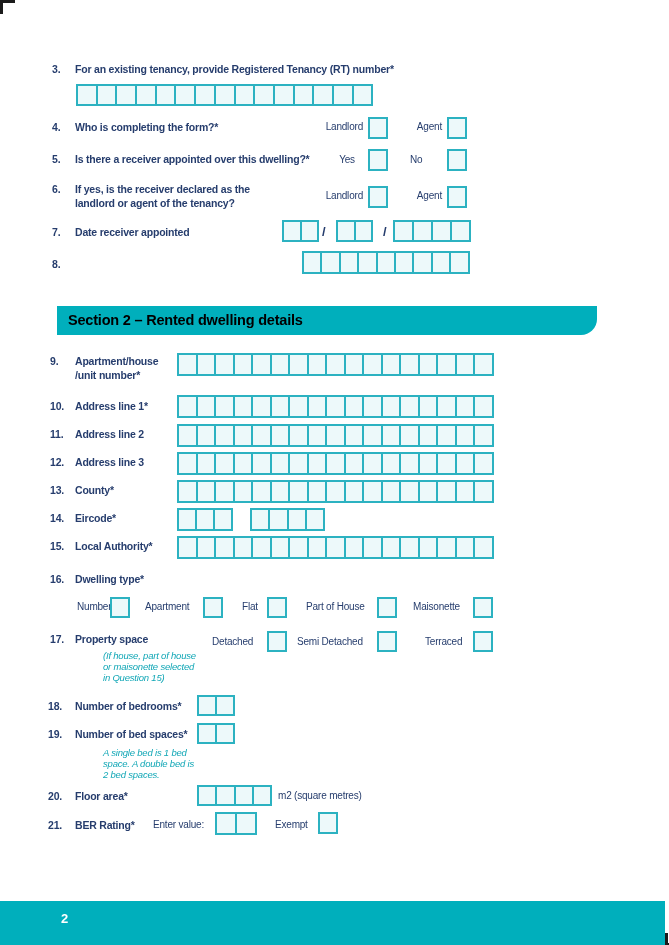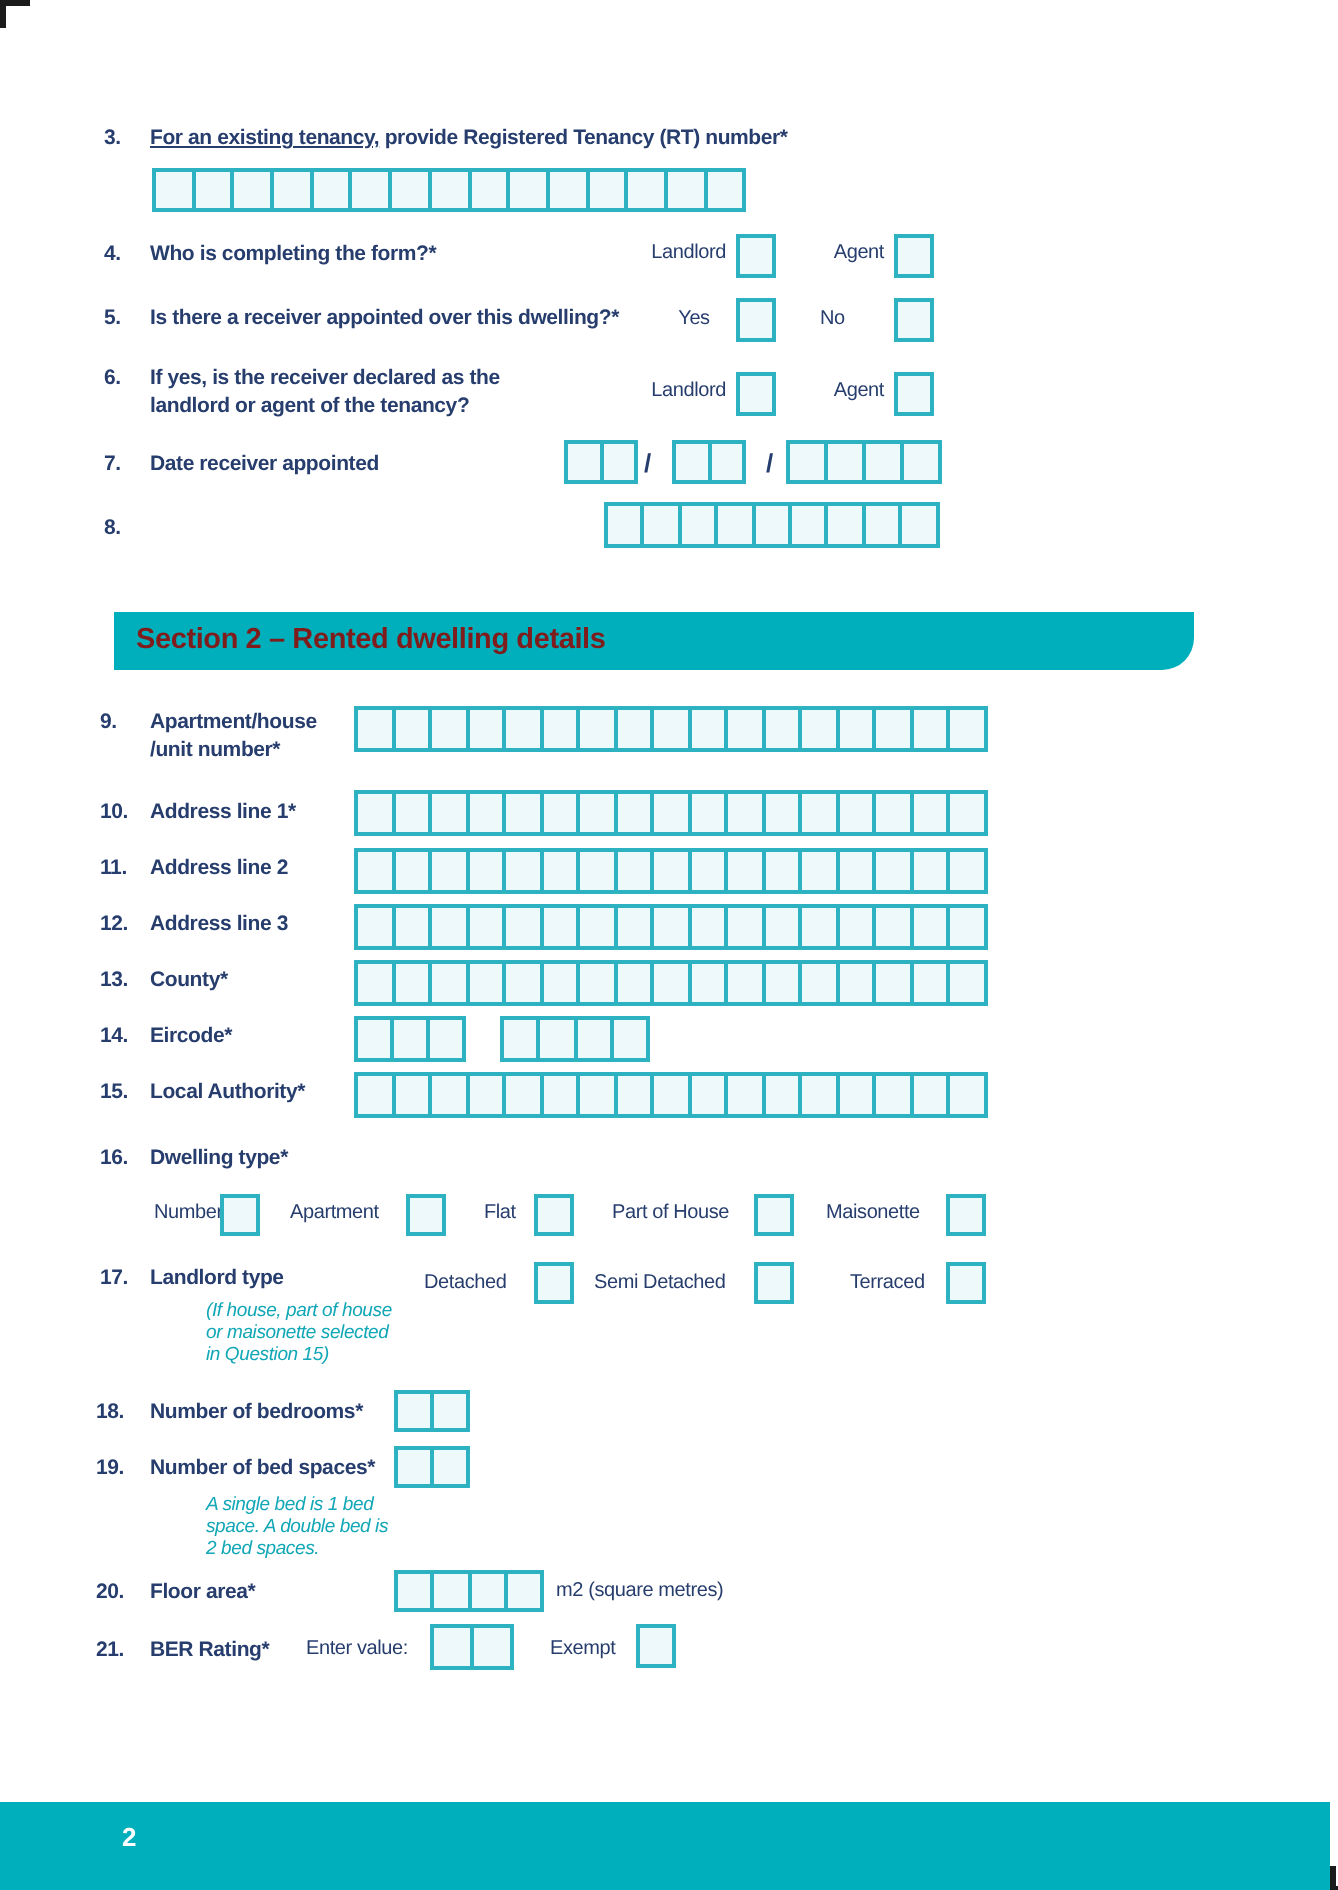--- a/index.html
+++ b/index.html
@@ -1,38 +1,38 @@
 <!DOCTYPE html>
 <html><head>
 <meta charset="utf-8">
 <style>
   html,body{margin:0;padding:0;background:#fff;}
   .page{position:relative;width:669px;height:945px;background:#ffffff;overflow:hidden;
         font-family:"Liberation Sans","DejaVu Sans",sans-serif;}
   
   .qnum,.qlabel{position:absolute;color:#263D6D;font-weight:bold;font-size:10.5px;
                 letter-spacing:-0.2px;white-space:nowrap;line-height:12px;}
-  .ul{text-decoration:underline;text-align:center;}
+  .ul{text-align:center;}
   .opt{position:absolute;color:#263D6D;font-weight:normal;font-size:10px;
        letter-spacing:-0.2px;white-space:nowrap;line-height:12px;}
   .note{position:absolute;color:#12A7B6;font-style:italic;font-size:9.5px;
         letter-spacing:-0.2px;white-space:nowrap;line-height:11px;margin-left:28px;}
   .slash{position:absolute;color:#263D6D;font-weight:bold;font-size:13px;line-height:13px;}
   
   .boxrow{position:absolute;display:flex;--cw:20.5px;--ch:22px;}
   .boxrow .cell{box-sizing:border-box;width:var(--cw);height:var(--ch);
                 border:2px solid #2CB2C1;background:#EDF9FA;margin-left:-2px;}
   .boxrow .cell:first-child{margin-left:0;}
   
   .cb{position:absolute;box-sizing:border-box;width:20px;height:22px;
       border:2px solid #2CB2C1;background:#EDF9FA;}
   
   .sectionbar{position:absolute;left:57px;top:306px;width:540px;height:29px;
               background:#00AFBC;border-bottom-right-radius:16px;}
-  .sectiontitle{position:absolute;left:11px;top:6px;color:#7f1d1d;font-weight:bold;
+  .sectiontitle{position:absolute;left:11px;top:6px;color:#000000;font-weight:bold;
                 font-size:14.5px;letter-spacing:-0.2px;white-space:nowrap;}
   
   .footerbar{position:absolute;left:0;top:901px;width:665px;height:44px;background:#00AFBC;}
   .pagenum{position:absolute;left:61px;top:10px;color:#ffffff;font-weight:bold;font-size:13px;}
   
   .mark{position:absolute;background:#1b1b1b;}
 </style>
 </head>
 <body>
 
@@ -277,21 +277,21 @@
   <div class="opt" style="left:145px;top:601px">Apartment</div>
   <div class="cb" style="left:203px;top:597px;height:21px"></div>
   <div class="opt" style="left:242px;top:601px">Flat</div>
   <div class="cb" style="left:267px;top:597px;height:21px"></div>
   <div class="opt" style="left:306px;top:601px">Part of House</div>
   <div class="cb" style="left:377px;top:597px;height:21px"></div>
   <div class="opt" style="left:413px;top:601px">Maisonette</div>
   <div class="cb" style="left:473px;top:597px;height:21px"></div>
 
   <div class="qnum" style="left:50px;top:633px">17.</div>
-  <div class="qlabel" style="left:75px;top:633px">Landlord type</div>
+  <div class="qlabel" style="left:75px;top:633px">Property space</div>
   <div class="note" style="left:75px;top:650px">(If house, part of house</div>
   <div class="note" style="left:75px;top:661px">or maisonette selected</div>
   <div class="note" style="left:75px;top:672px">in Question 15)</div>
   <div class="opt" style="left:212px;top:636px">Detached</div>
   <div class="cb" style="left:267px;top:631px;height:21px"></div>
   <div class="opt" style="left:297px;top:636px">Semi Detached</div>
   <div class="cb" style="left:377px;top:631px;height:21px"></div>
   <div class="opt" style="left:425px;top:636px">Terraced</div>
   <div class="cb" style="left:473px;top:631px;height:21px"></div>
 

